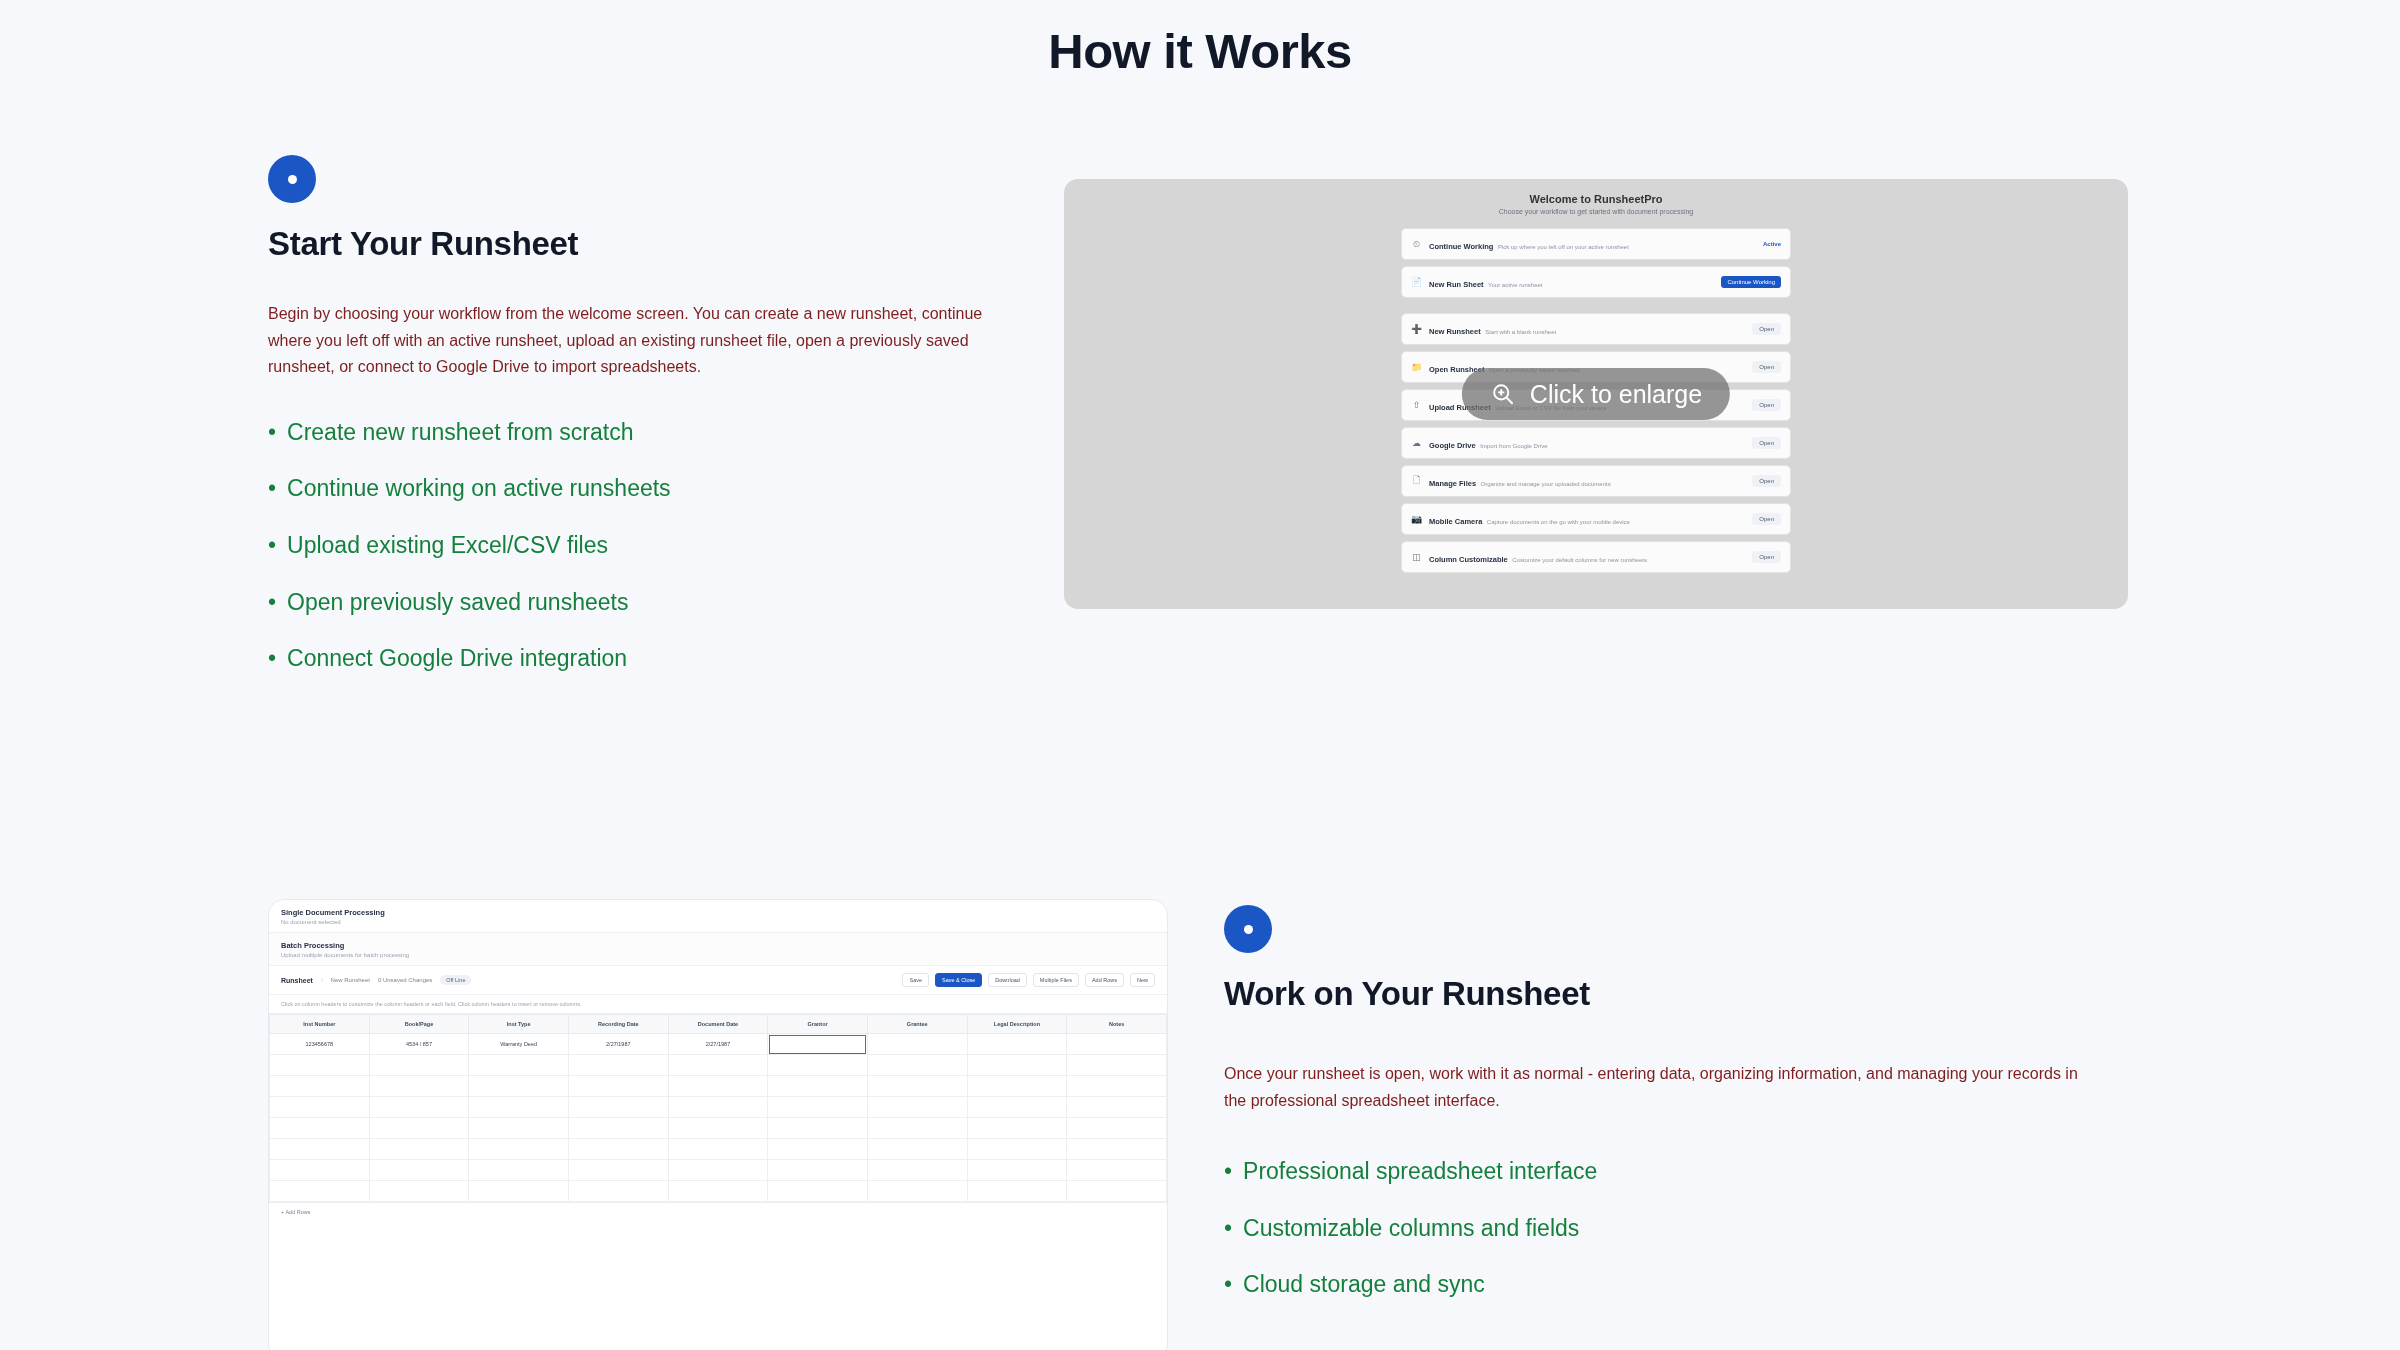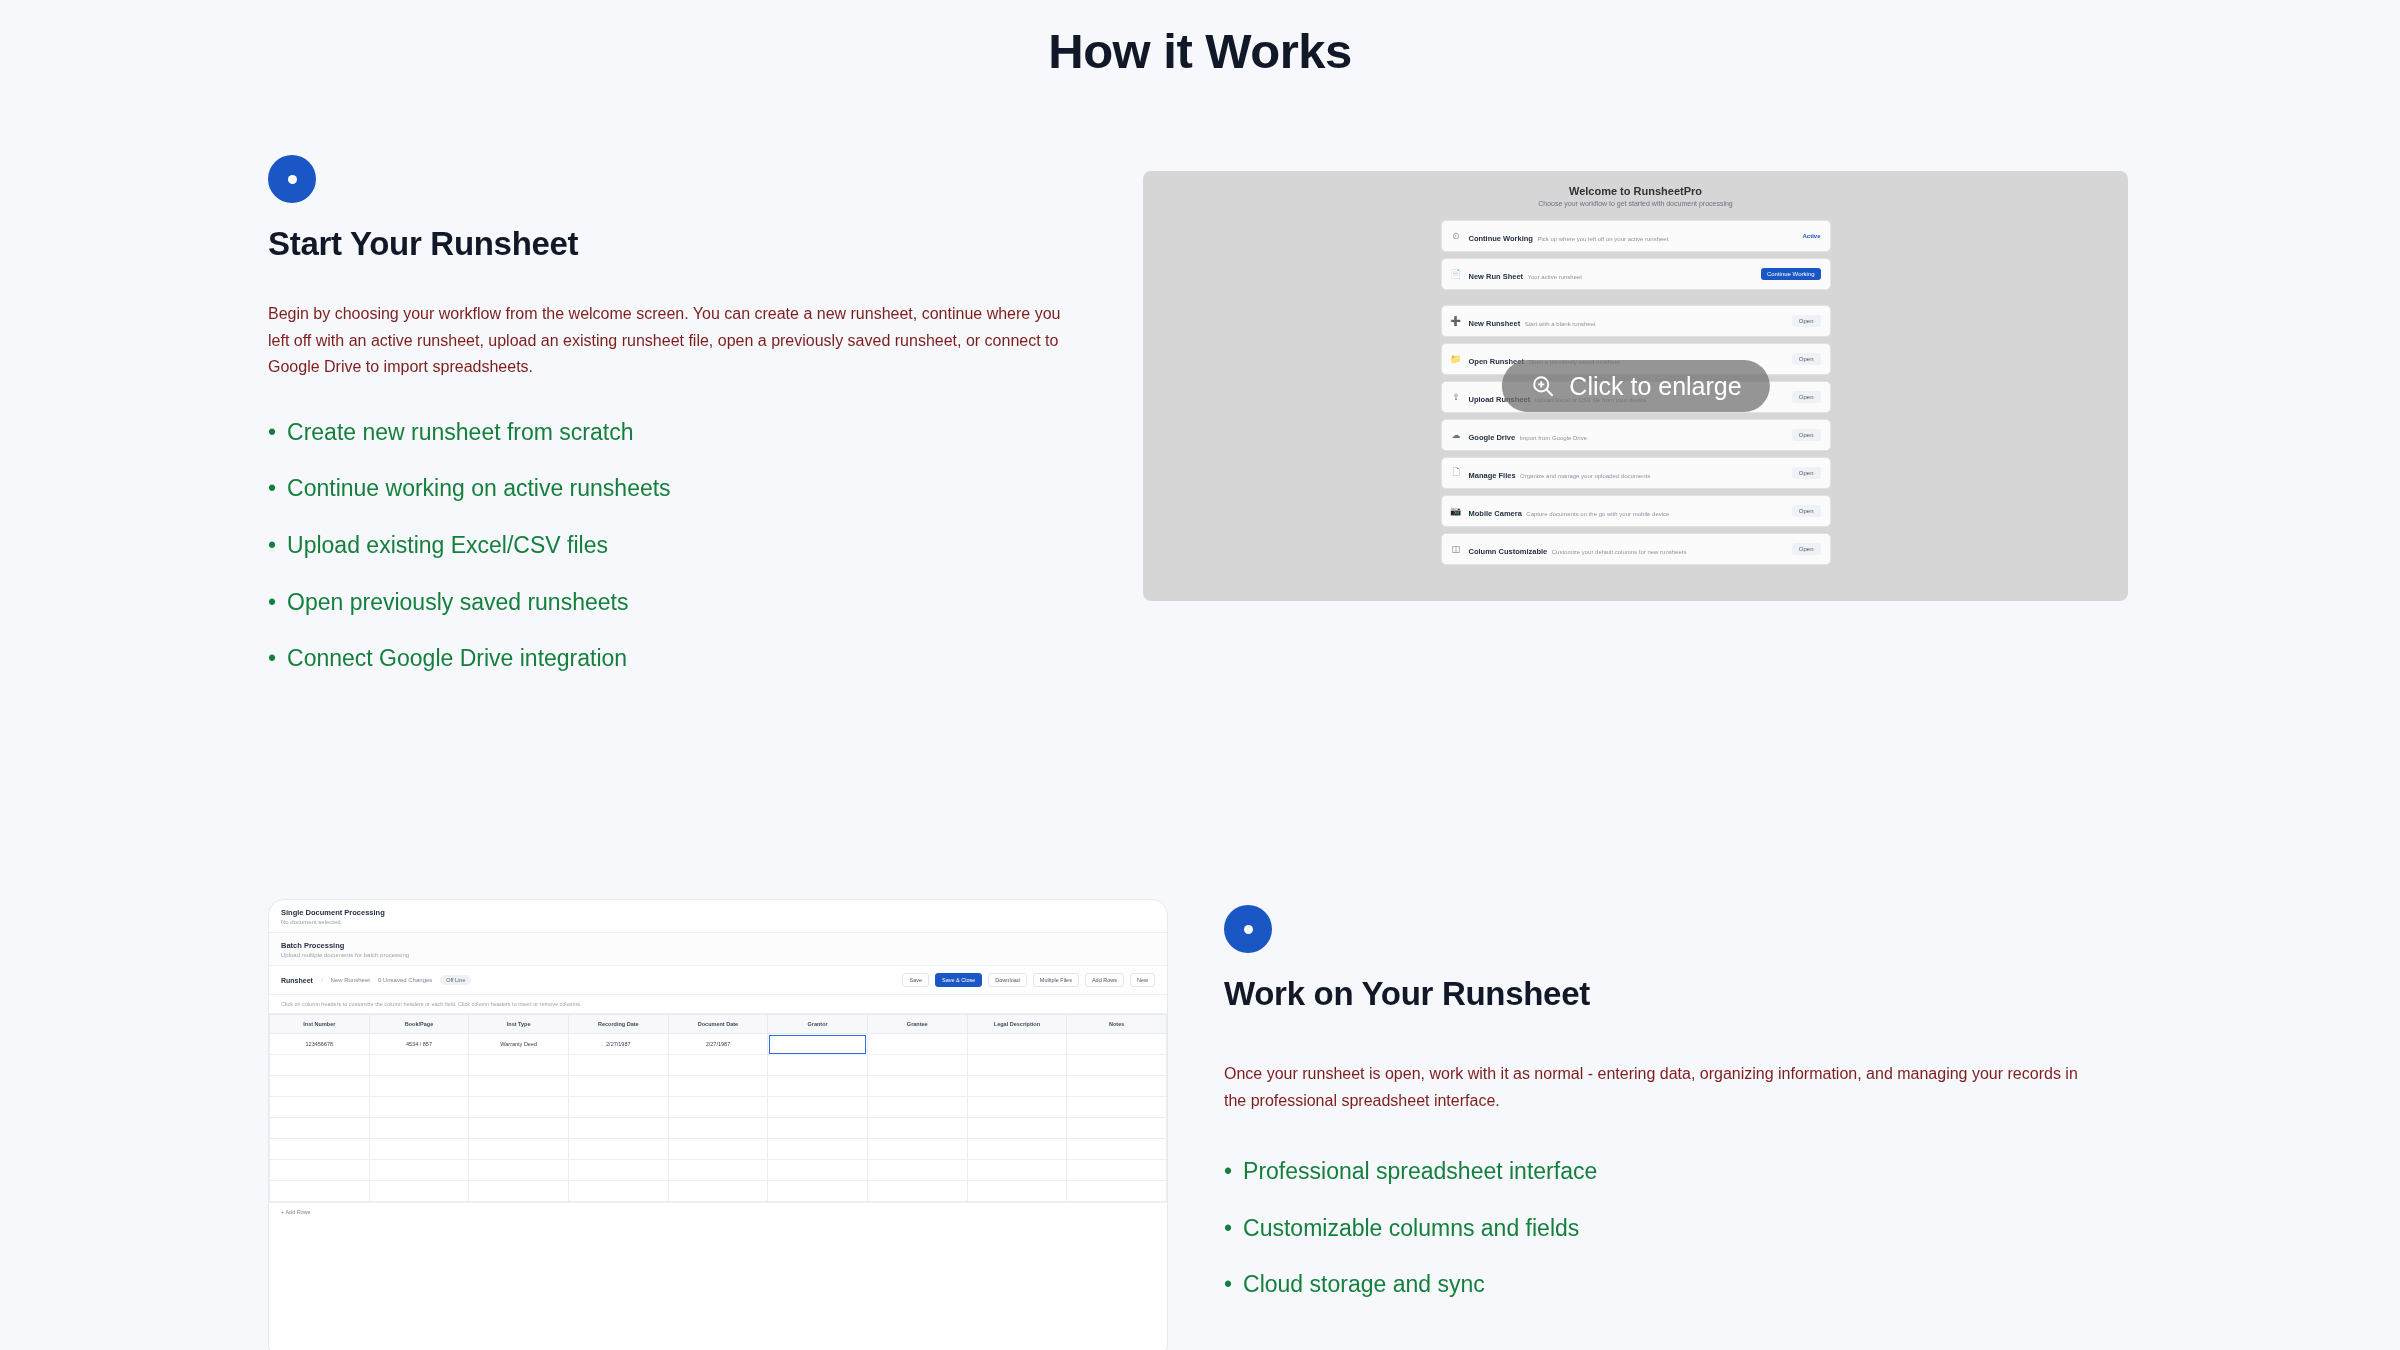--- a/index.html
+++ b/index.html
@@ -92,27 +92,27 @@
     font-size: 23px;
     color: #15803d;
     line-height: 1.55;
     padding: 0 0 21px 0;
   }
   .bullets li span.dot { margin-right: 11px; }
 
   
   .shot1 {
     position: relative;
-    width: 985px;
+    width: 1064px;
     height: 430px;
     background: #d6d6d6;
-    border-radius: 8px;
+    border-radius: 14px;
     overflow: hidden;
     flex: 0 0 auto;
-    margin-top: 16px;
+    margin-top: 24px;
   }
   .shot1-inner {
     position: absolute;
     inset: 0;
     padding: 14px 0 0 0;
     display: flex;
     flex-direction: column;
     align-items: center;
   }
   .welcome-title {

